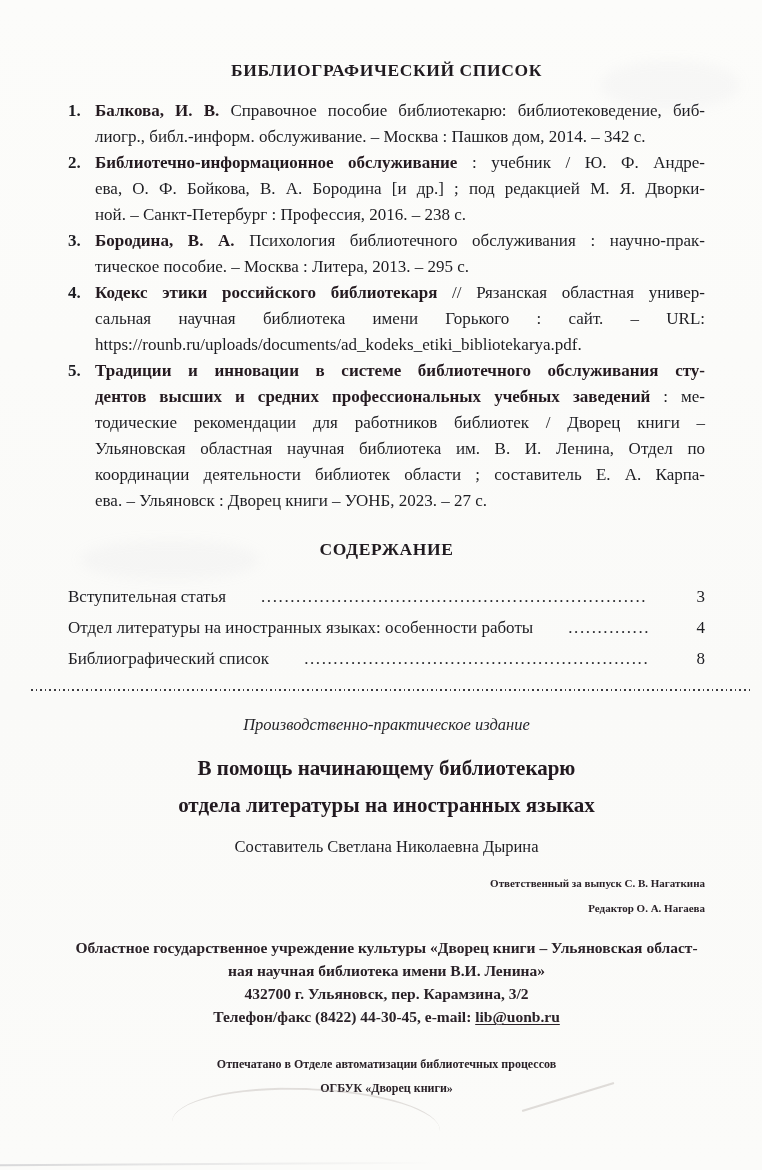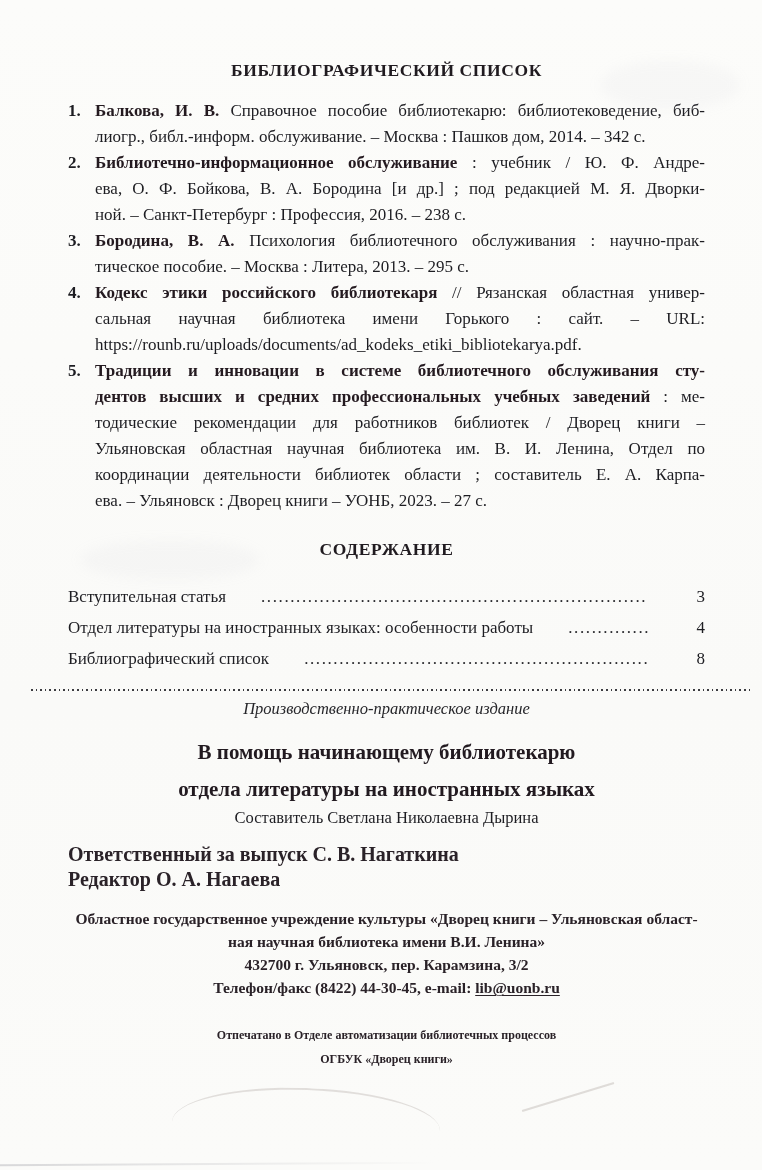--- a/index.html
+++ b/index.html
@@ -59,34 +59,34 @@
 
   
   .dotted-sep {
     height: 2.4px;
     margin: 15px -46px 0 -37px;
     background-image: repeating-linear-gradient(90deg, #3c3c40 0 1.7px, transparent 1.7px 4.6px);
   }
 
   
   .edition {
-    margin-top: 8px;
+    margin-top: 24px;
     text-align: center;
     font-size: 16.5px; font-style: italic;
     color: #26262a;
   }
   .book-title {
     margin-top: 15px;
     text-align: center;
     font-size: 21px; font-weight: bold;
     line-height: 37px;
     color: #221a20;
   }
-  .compiler { text-align: center; font-size: 16.5px; }
-  .staff { margin-top: 14px; text-align: left; font-size: 20px; line-height: 25px; font-weight: bold; color: #2a2228; }
+  .compiler { margin-top: 13px; text-align: center; font-size: 16.5px; }
+  .staff { margin-top: 14px; text-align: right; font-size: 11px; line-height: 25px; font-weight: bold; color: #2a2228; }
   .publisher { margin-top: 15px; text-align: center; font-size: 15.5px; line-height: 23px; font-weight: bold; color: #2a2228; }
   .email-link { text-decoration: underline; text-underline-offset: 2px; }
   .printed { margin-top: 24px; text-align: center; font-size: 12px; line-height: 24px; font-weight: bold; color: #2a2228; }
 
   
   .artifact-arc {
     position: absolute; left: 172px; top: 1088px;
     width: 268px; height: 74px;
     border-top: 2px solid rgba(158, 148, 142, 0.28);
     border-radius: 50%;

